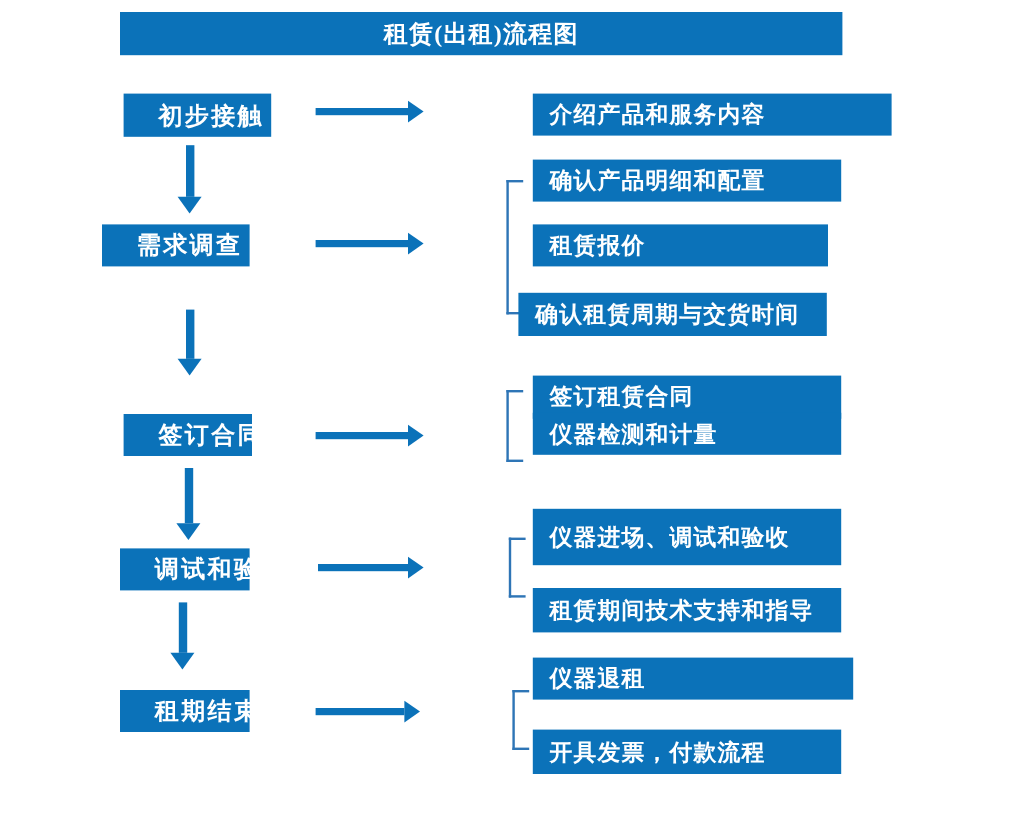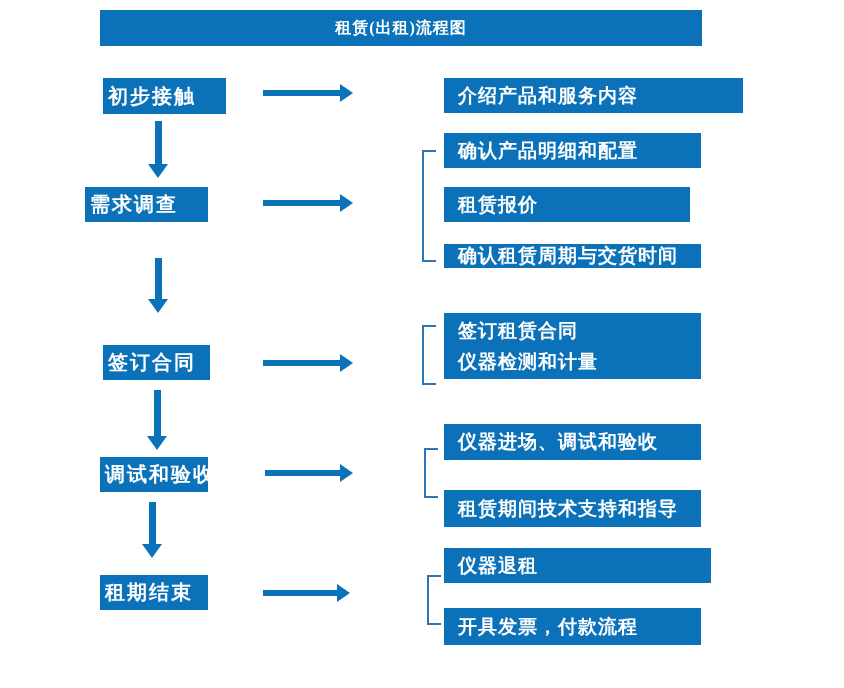--- a/index.html
+++ b/index.html
@@ -9,33 +9,33 @@
     height: 688px;
     background: #ffffff;
     overflow: hidden;
     font-family: "Liberation Serif", "DejaVu Serif", serif;
   }
   .title-bar {
     position: absolute;
     left: 100px; top: 10px; width: 602px; height: 36px;
     background: #0b72b9;
     display: flex; align-items: center; justify-content: center;
-    color: #ffffff; font-weight: bold; font-size: 16px;
+    color: #ffffff; font-weight: bold; font-size: 20px;
     letter-spacing: 1px;
   }
   .step, .detail {
     position: absolute;
     background: #0b72b9;
     color: #ffffff;
     font-weight: bold;
     display: flex; align-items: center;
     box-sizing: border-box;
     white-space: nowrap;
   }
-  .step { font-size: 20px; padding-left: 5px; letter-spacing: 2px; }
+  .step { font-size: 20px; padding-left: 29px; letter-spacing: 2px; }
   .detail { font-size: 19px; padding-left: 14px; letter-spacing: 1px; }
   .v-arrow { position: absolute; width: 20px; display: flex; flex-direction: column; align-items: center; }
   .v-arrow .shaft { width: 7px; background: #0b72b9; flex: 1 1 auto; }
   .v-arrow .head {
     width: 0; height: 0; flex: 0 0 auto;
     border-left: 10px solid transparent;
     border-right: 10px solid transparent;
     border-top: 14px solid #0b72b9;
   }
   .h-arrow { position: absolute; height: 18px; display: flex; flex-direction: row; align-items: center; }
@@ -109,21 +109,21 @@
   </div>
 
   <div class="bracket" style="left:422px;top:150px;height:112px"></div>
   <div class="bracket" style="left:422px;top:325px;height:60px"></div>
   <div class="bracket" style="left:424px;top:448px;height:50px"></div>
   <div class="bracket" style="left:427px;top:575px;height:50px"></div>
 
   <div class="detail" style="left:444px;top:78px;width:299px;height:35px">介绍产品和服务内容</div>
   <div class="detail" style="left:444px;top:133px;width:257px;height:35px">确认产品明细和配置</div>
   <div class="detail" style="left:444px;top:187px;width:246px;height:35px">租赁报价</div>
-  <div class="detail" style="left:444px;top:244px;width:257px;height:24px">确认租赁周期与交货时间</div>
+  <div class="detail" style="left:432px;top:244px;width:257px;height:36px">确认租赁周期与交货时间</div>
   <div class="detail" style="left:444px;top:313px;width:257px;height:36px">签订租赁合同</div>
   <div class="detail" style="left:444px;top:344px;width:257px;height:35px">仪器检测和计量</div>
-  <div class="detail" style="left:444px;top:424px;width:257px;height:36px">仪器进场、调试和验收</div>
+  <div class="detail" style="left:444px;top:424px;width:257px;height:47px">仪器进场、调试和验收</div>
   <div class="detail" style="left:444px;top:490px;width:257px;height:37px">租赁期间技术支持和指导</div>
   <div class="detail" style="left:444px;top:548px;width:267px;height:35px">仪器退租</div>
   <div class="detail" style="left:444px;top:608px;width:257px;height:37px">开具发票，付款流程</div>
 
 </div>
 
 </body></html>

